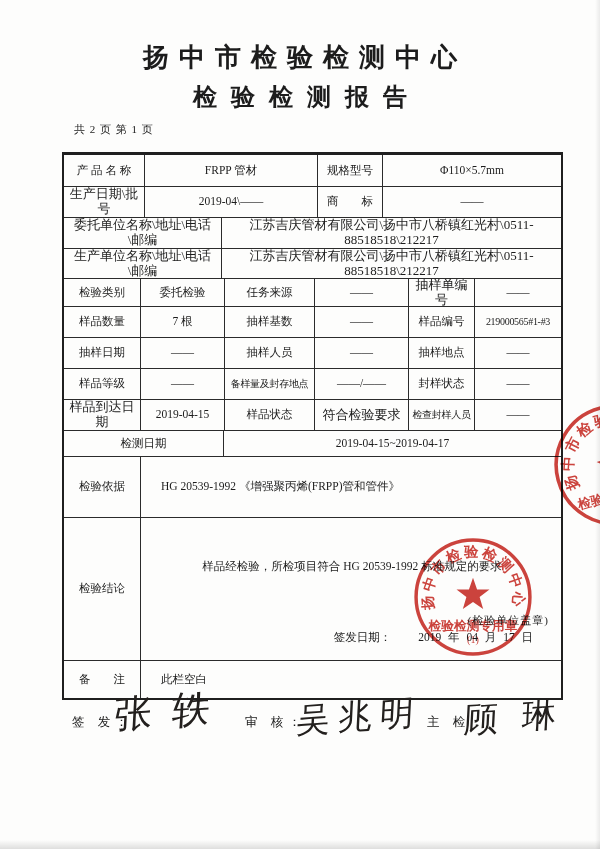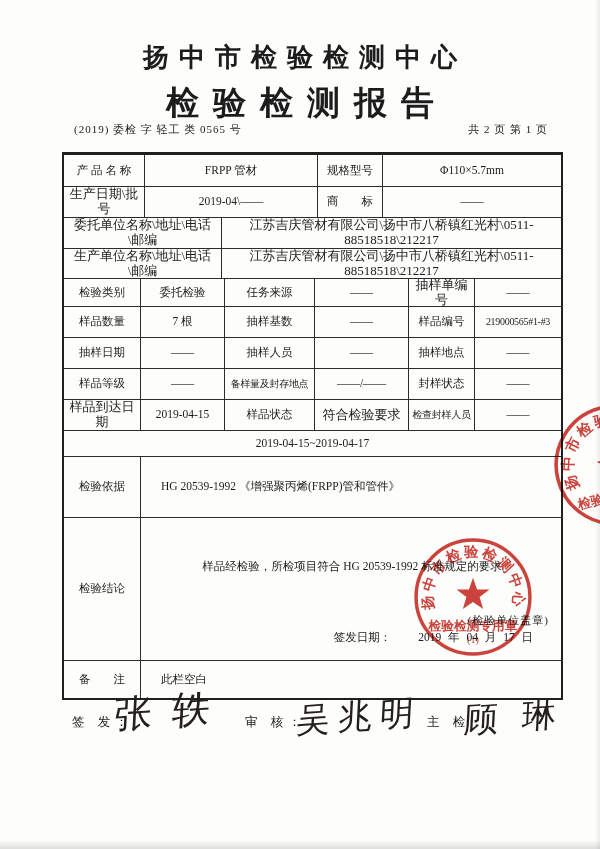--- a/index.html
+++ b/index.html
@@ -5,21 +5,21 @@
   html,body{margin:0;padding:0;}
   body{
     width:600px;height:849px;position:relative;overflow:hidden;
     background:#fdfdfc;color:#1c1c1c;
     font-family:"Liberation Serif","DejaVu Serif",serif;
   }
   
   .org-title{position:absolute;top:40px;left:0;right:0;text-align:center;
     font-size:26px;font-weight:bold;letter-spacing:10px;text-indent:10px;}
   .report-title{position:absolute;top:81px;left:0;right:0;text-align:center;
-    font-size:33px;font-weight:bold;letter-spacing:14px;text-indent:14px;}
+    font-size:24px;font-weight:bold;letter-spacing:14px;text-indent:14px;}
   .doc-row{position:absolute;top:122px;left:74px;right:52px;display:flex;
     justify-content:space-between;font-size:11px;letter-spacing:1px;}
   
   .rtable{position:absolute;left:62px;top:152px;width:501px;
     border:2px solid #1f1f1f;border-top-width:3px;box-sizing:border-box;}
   .trow{display:flex;border-top:1px solid #2b2b2b;}
   .trow:first-child{border-top:none;}
   .cell{display:flex;align-items:center;justify-content:center;text-align:center;
     border-left:1px solid #2b2b2b;box-sizing:border-box;font-size:11.5px;
     padding:0 2px;overflow:hidden;line-height:1.15;}
@@ -56,21 +56,20 @@
     background:linear-gradient(to bottom,rgba(0,0,0,0),rgba(0,0,0,0.12));}
   .right-edge{position:absolute;top:0;bottom:0;right:0;width:5px;
     background:linear-gradient(to right,rgba(0,0,0,0),rgba(0,0,0,0.07));}
 </style>
 </head>
 <body>
 
 <div class="org-title">扬中市检验检测中心</div>
 <div class="report-title">检验检测报告</div>
 <div class="doc-row">
-  <span>(2019) 委检 字 轻工 类 0565 号</span>
   <span>共 2 页 第 1 页</span>
 </div>
 
 <div class="rtable">
   <div class="trow h31">
     <div class="cell w80">产 品 名 称</div>
     <div class="cell w173">FRPP 管材</div>
     <div class="cell w65">规格型号</div>
     <div class="cell fill">Φ110×5.7mm</div>
   </div>
@@ -122,20 +121,21 @@
   </div>
   <div class="trow h30">
     <div class="cell w76 sm">样品到达日期</div>
     <div class="cell w84">2019-04-15</div>
     <div class="cell w90">样品状态</div>
     <div class="cell w94 sm">符合检验要求</div>
     <div class="cell w66 xs">检查封样人员</div>
     <div class="cell fill">——</div>
   </div>
   <div class="trow h25">
+    <div class="cell w159">检测日期</div>
     <div class="cell fill">2019-04-15~2019-04-17</div>
   </div>
   <div class="trow h60">
     <div class="cell w76">检验依据</div>
     <div class="cell fill left">HG 20539-1992 《增强聚丙烯(FRPP)管和管件》</div>
   </div>
   <div class="trow h142">
     <div class="cell w76">检验结论</div>
     <div class="cell fill rel">
       <div class="concl-text">样品经检验，所检项目符合 HG 20539-1992 标准规定的要求</div>

